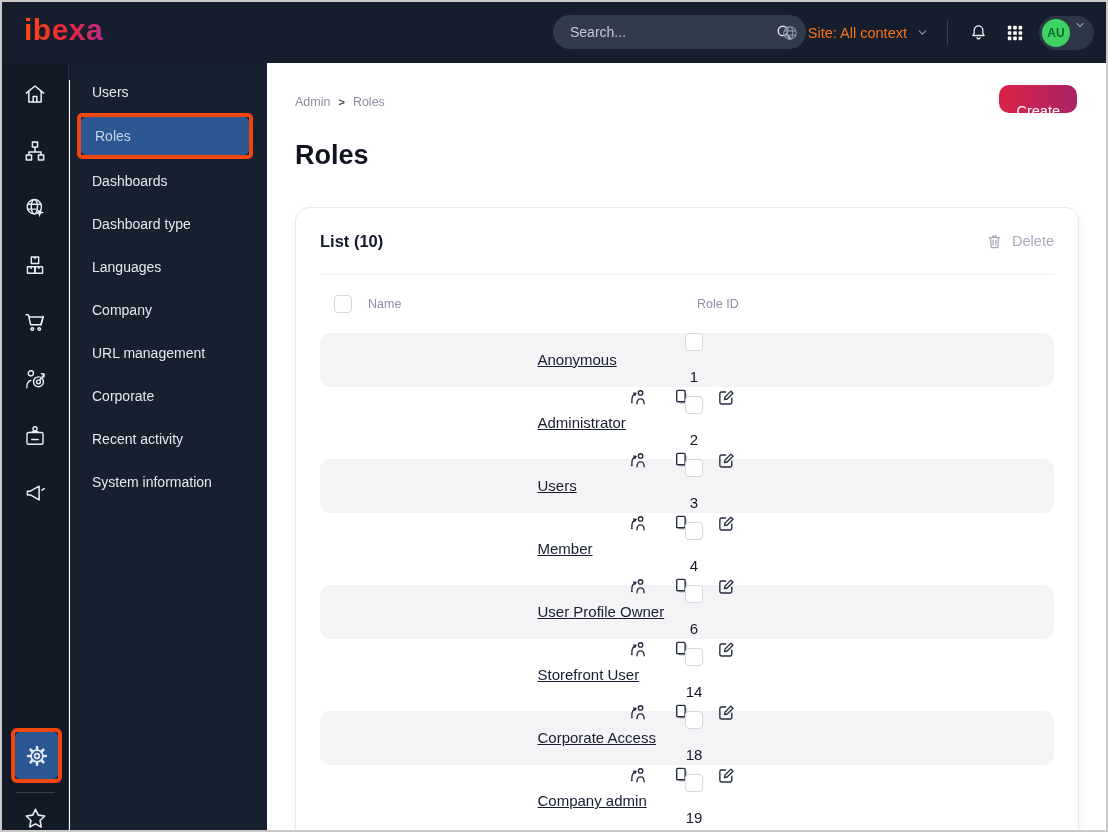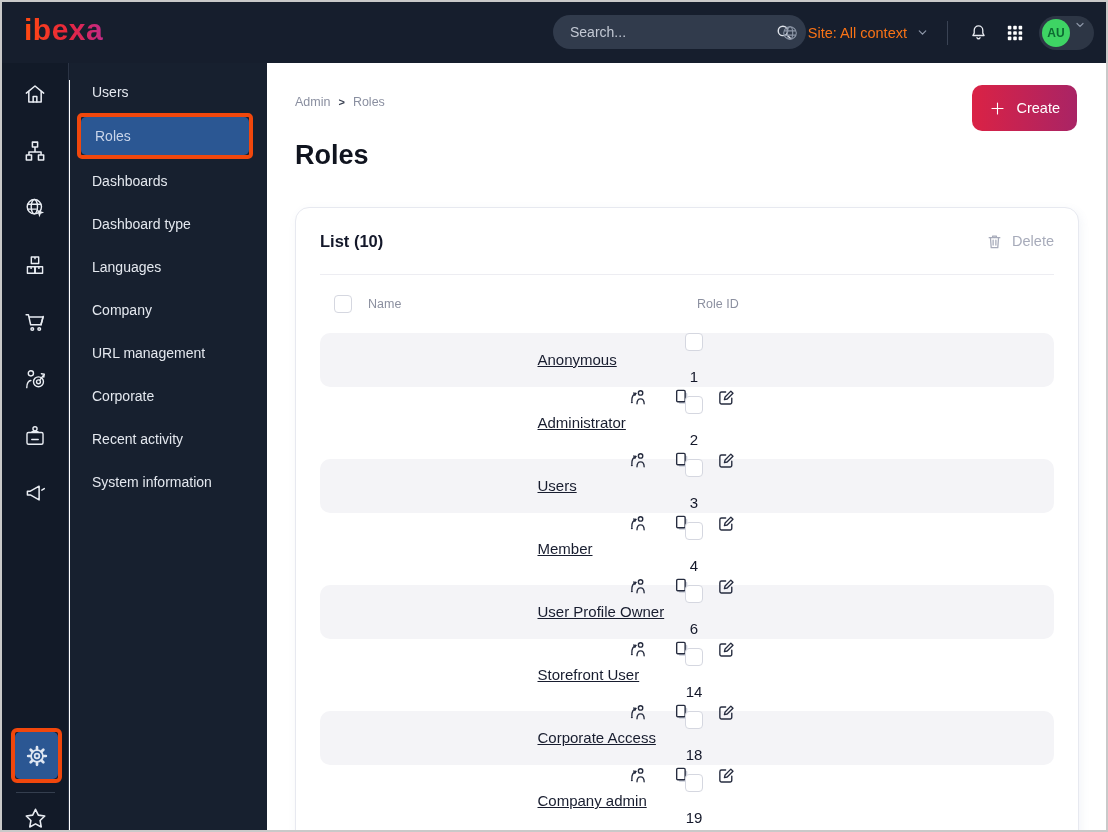--- a/index.html
+++ b/index.html
@@ -35,22 +35,22 @@
   .sidemenu { position:absolute; left:68px; top:61px; width:197px; height:771px; background:#17202f; padding-top:7px; }
   .menu-item { height:43px; display:flex; align-items:center; padding-left:22px; color:#e4e8ef; font-size:14px; cursor:pointer; }
   .menu-annotation { margin:0 14px 0 7px; border:4px solid #f1470c; border-radius:5px; }
   .menu-annotation .menu-item { height:38px; background:#2b5793; border-radius:5px; color:#c9d5ea; padding-left:14px; }
 
   
   .main { position:absolute; left:265px; top:61px; width:843px; height:771px; background:#fff; }
   .breadcrumb { position:absolute; left:28px; top:23px; font-size:12.5px; color:#8a8fa0; display:flex; gap:8px; align-items:center;margin-top:9px; }
   .breadcrumb a { color:#8a8fa0; text-decoration:none; cursor:pointer; }
   .breadcrumb .sep { color:#3c4354; font-weight:bold; font-size:11px; }
-  .create-btn { position:absolute; right:33px; top:22px; height:46px; padding:8px 17px; border:none; border-radius:10px; display:flex; align-items:center; gap:10px;
-                background:linear-gradient(90deg,#da2245,#a92465); color:#fff; font-size:14.5px; font-family:inherit; cursor:pointer; }
+  .create-btn { position:absolute; right:33px; top:22px; height:28px; padding:8px 17px; border:none; border-radius:10px; display:flex; align-items:center; gap:10px;
+                background:linear-gradient(90deg,#da2245,#a92465); color:#fff; font-size:14.5px; font-family:inherit; cursor:pointer;flex-direction:column; }
   .page-title { position:absolute; left:28px; top:77px; font-size:27px; font-weight:800; color:#10141f; }
 
   .card { position:absolute; left:28px; top:144px; right:31px; height:700px; background:#fff; border:1px solid #e7e9f0; border-radius:14px; padding:0 24px; box-shadow:2px 3px 10px rgba(90,110,160,.08); }
   .card-head { height:67px; display:flex; align-items:center; justify-content:space-between; border-bottom:1px solid #ededf2; }
   .list-title { font-size:16.5px; font-weight:bold; color:#14182a;text-align:center; }
   .delete-btn { display:flex; align-items:center; gap:9px; background:none; border:none; color:#a7abba; font-size:14.5px; font-family:inherit; cursor:pointer; }
 
   .thead { height:58px; display:flex; align-items:center; padding-left:14px; font-size:12.5px; color:#8c90a0; }
   .cb { width:18px; height:18px; border:1px solid #d5d7e0; border-radius:4px; background:#fff; flex:none; cursor:pointer; }
   .col-name { margin-left:16px; width:329px; }

